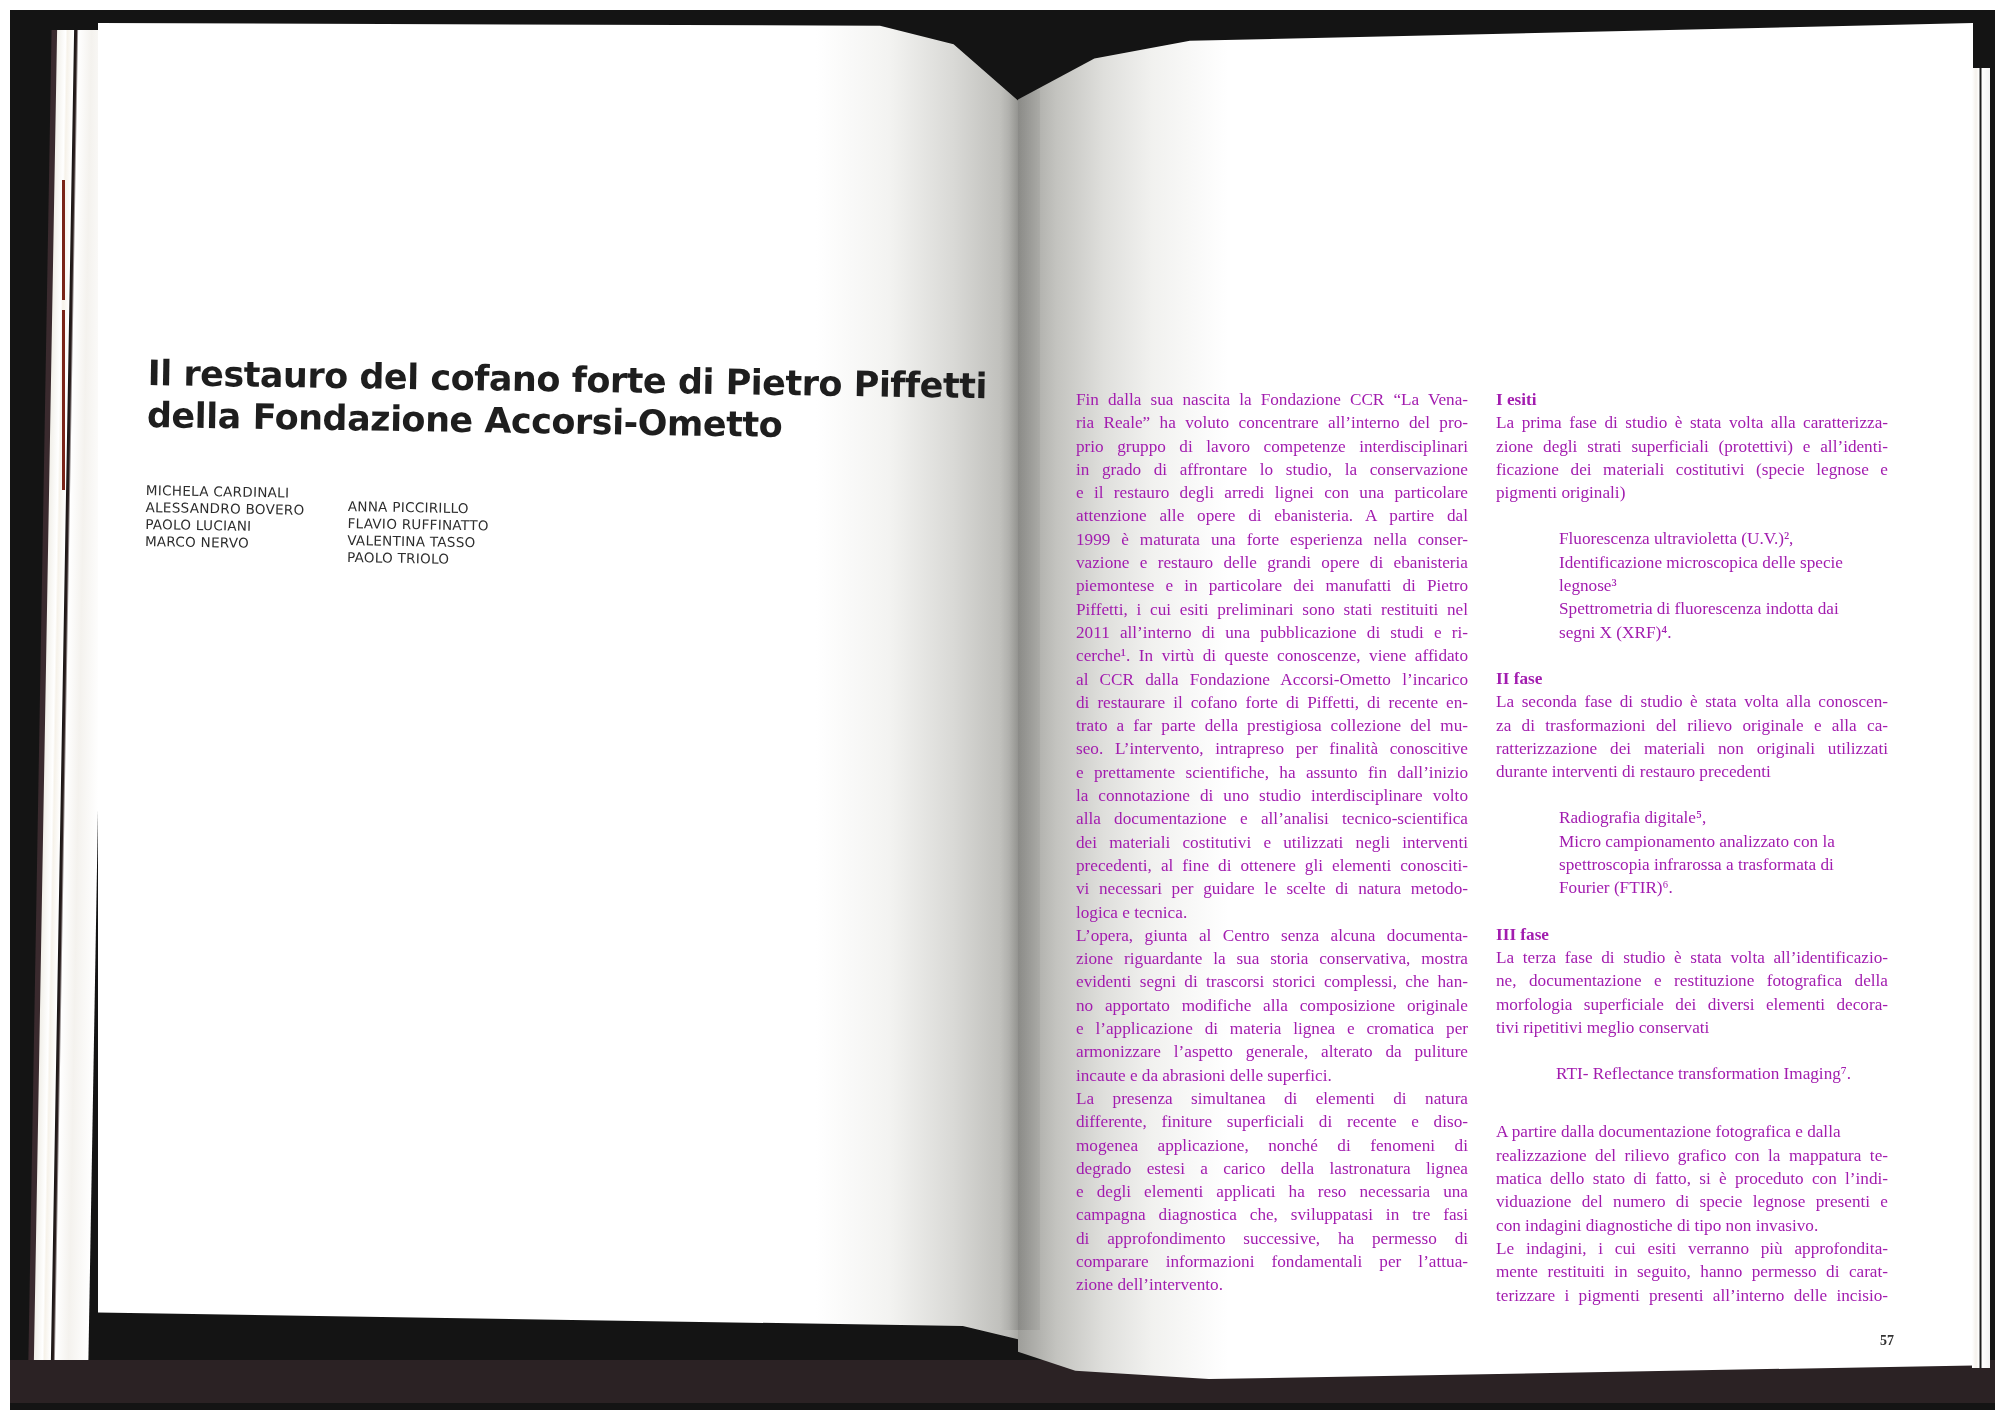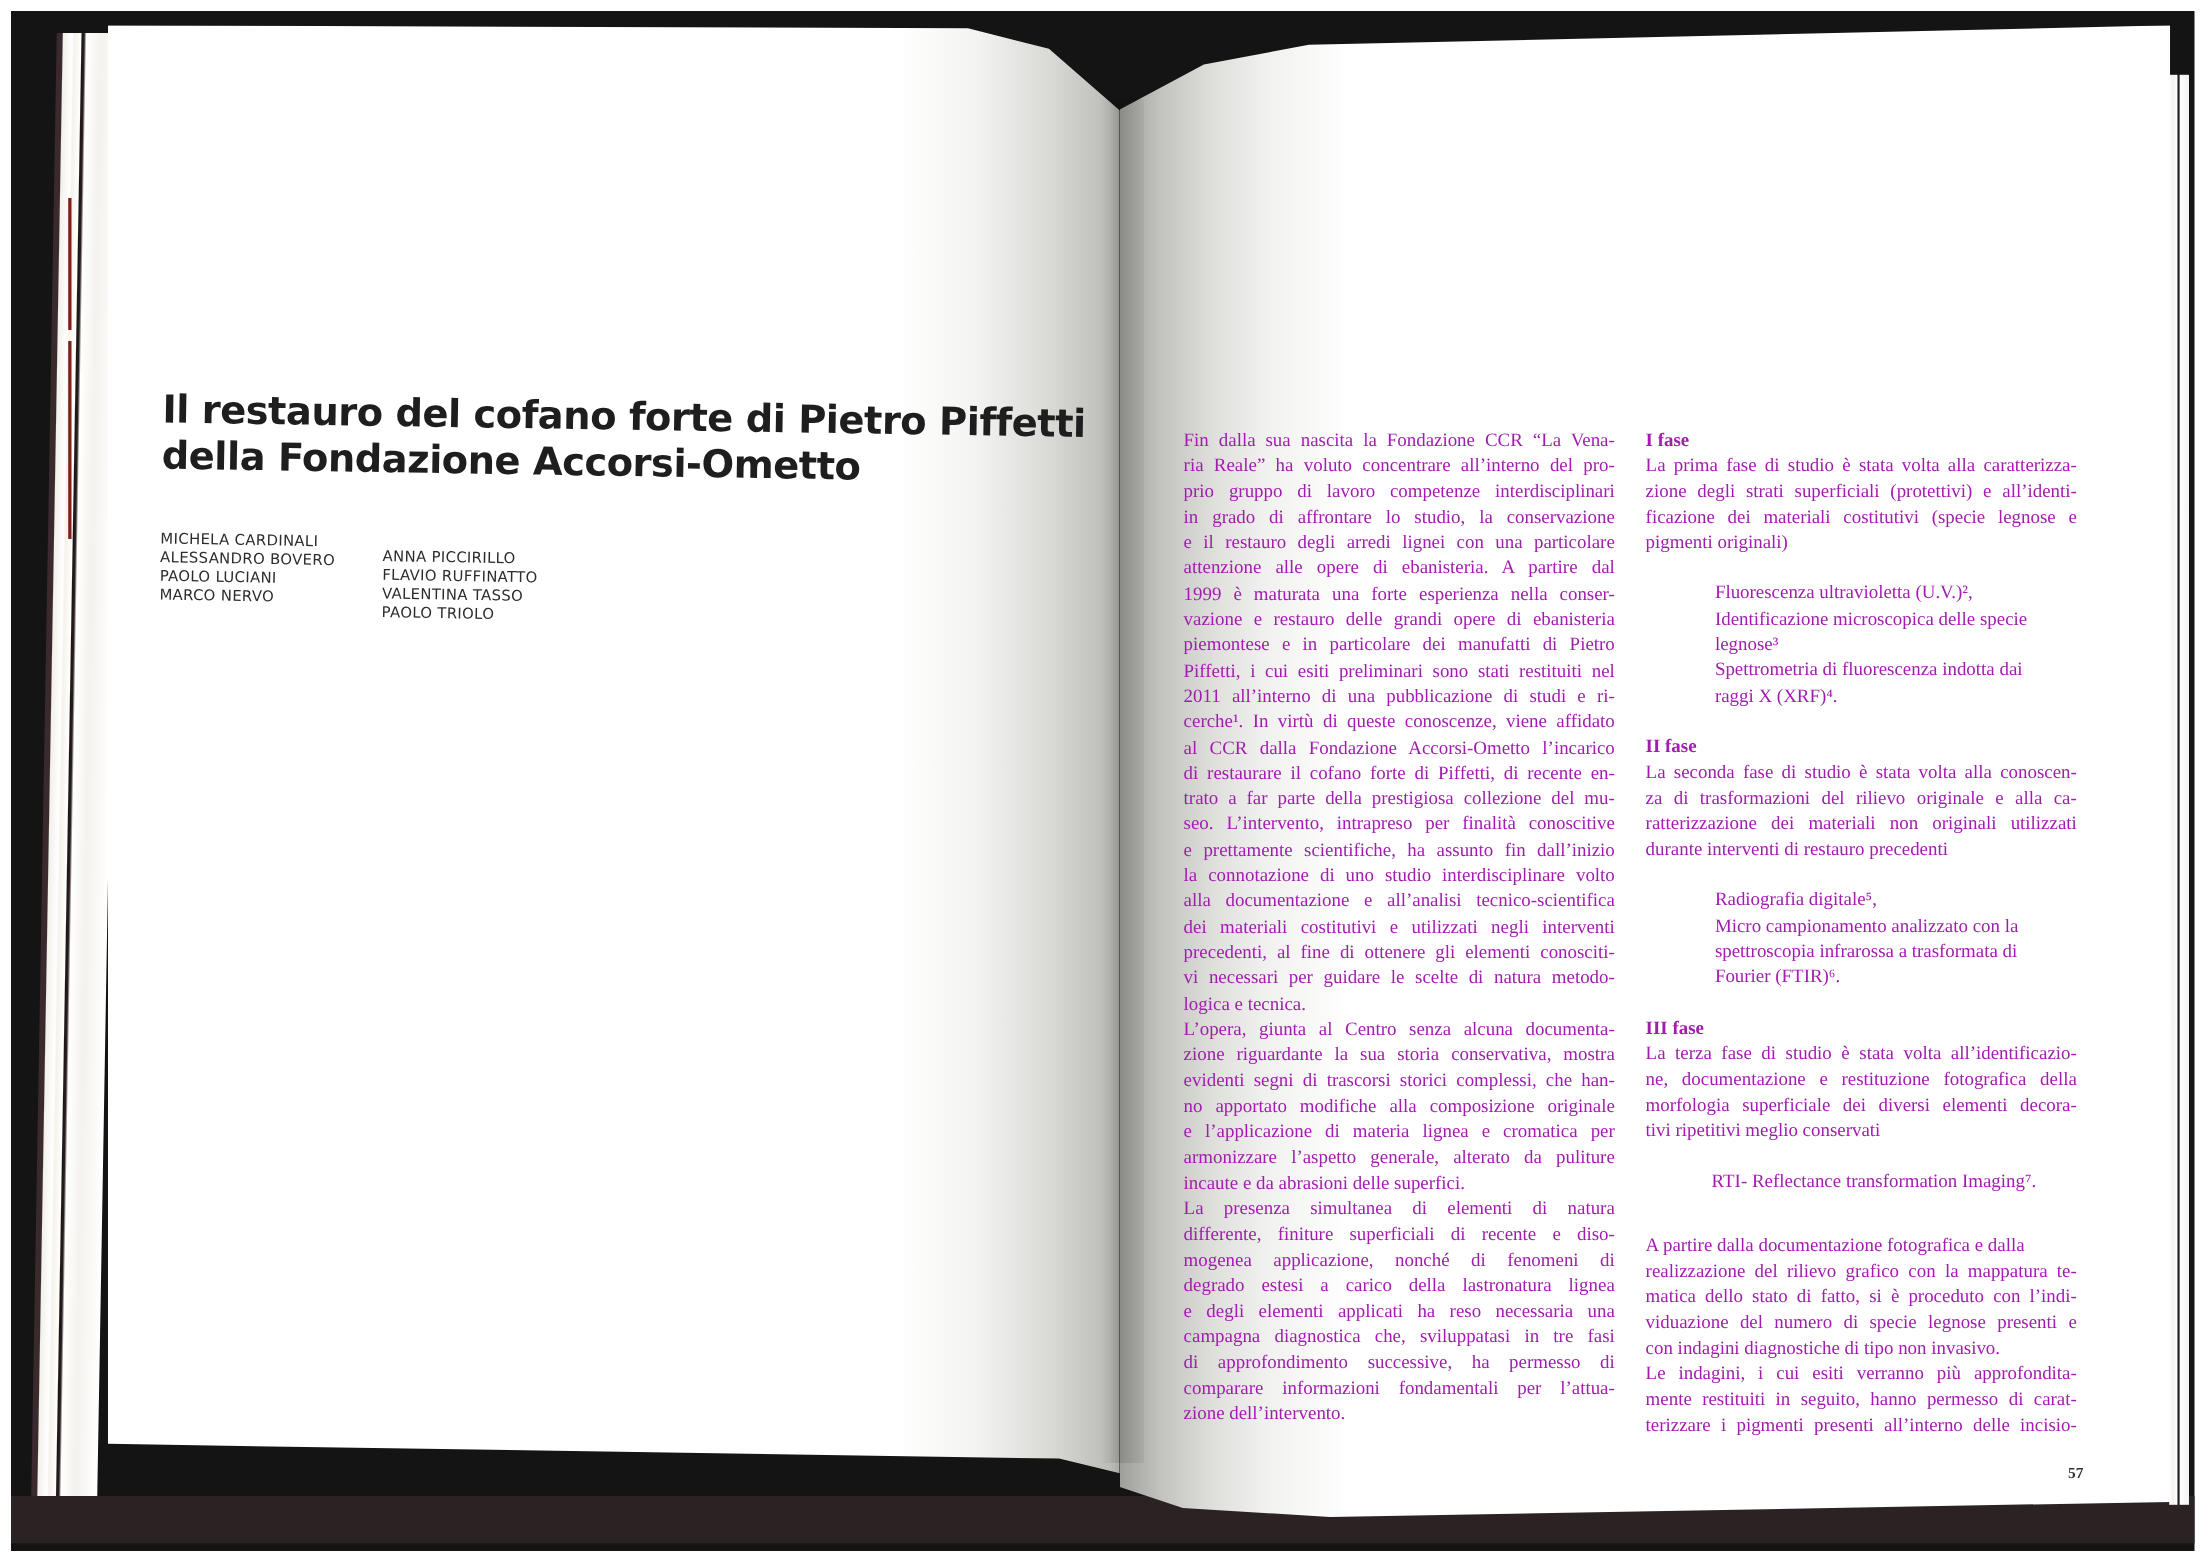--- a/index.html
+++ b/index.html
@@ -147,32 +147,32 @@
     <span class="line">mogenea applicazione, nonché di fenomeni di</span>
     <span class="line">degrado estesi a carico della lastronatura lignea</span>
     <span class="line">e degli elementi applicati ha reso necessaria una</span>
     <span class="line">campagna diagnostica che, sviluppatasi in tre fasi</span>
     <span class="line">di approfondimento successive, ha permesso di</span>
     <span class="line">comparare informazioni fondamentali per l’attua-</span>
     <span class="line last">zione dell’intervento.</span>
   </div>
 
 <div class="body-col right">
-  <p class="phase-head">I fase</p>
+  <p class="phase-head">I esiti</p>
   <span class="line">La prima fase di studio è stata volta alla caratterizza-</span>
   <span class="line">zione degli strati superficiali (protettivi) e all’identi-</span>
   <span class="line">ficazione dei materiali costitutivi (specie legnose e</span>
   <span class="line last">pigmenti originali)</span>
   <div class="spacer"></div>
   <div class="indented">
     <div>Fluorescenza ultravioletta (U.V.)²,</div>
     <div>Identificazione microscopica delle specie</div>
     <div>legnose³</div>
     <div>Spettrometria di fluorescenza indotta dai</div>
-    <div>raggi X (XRF)⁴.</div>
+    <div>segni X (XRF)⁴.</div>
   </div>
   <div class="spacer"></div>
 
   <p class="phase-head">II fase</p>
   <span class="line">La seconda fase di studio è stata volta alla conoscen-</span>
   <span class="line">za di trasformazioni del rilievo originale e alla ca-</span>
   <span class="line">ratterizzazione dei materiali non originali utilizzati</span>
   <span class="line last">durante interventi di restauro precedenti</span>
   <div class="spacer"></div>
   <div class="indented">

